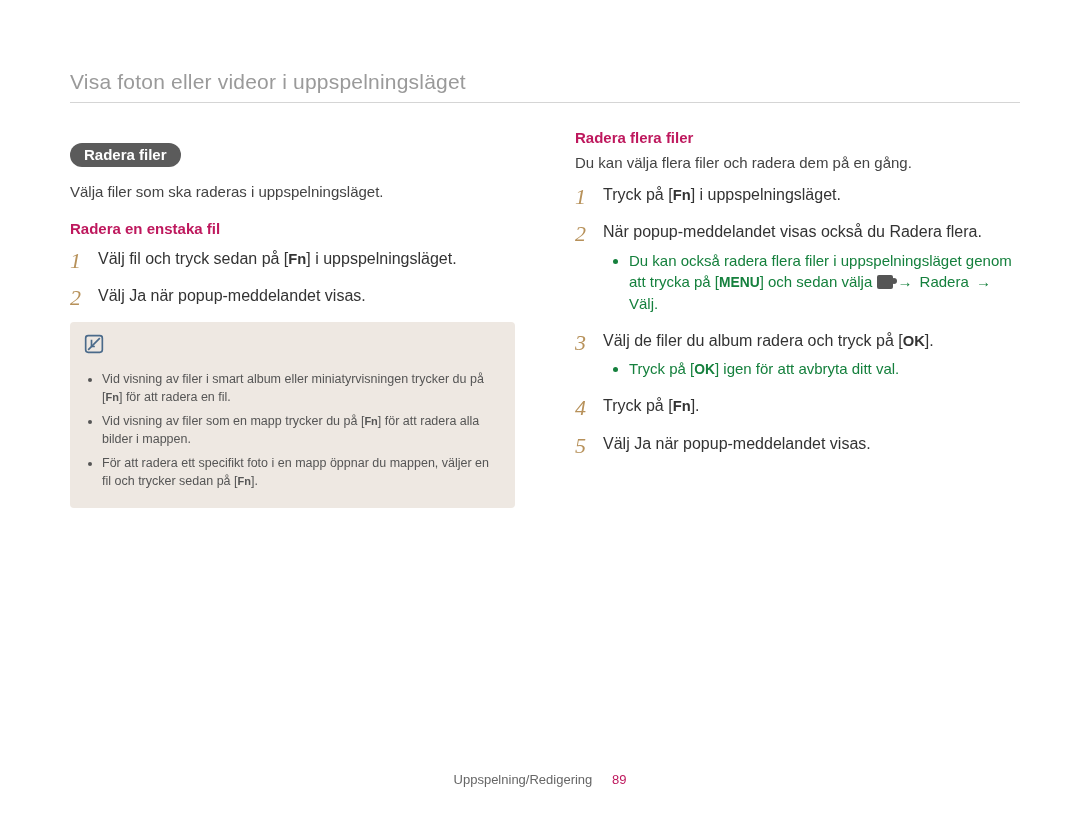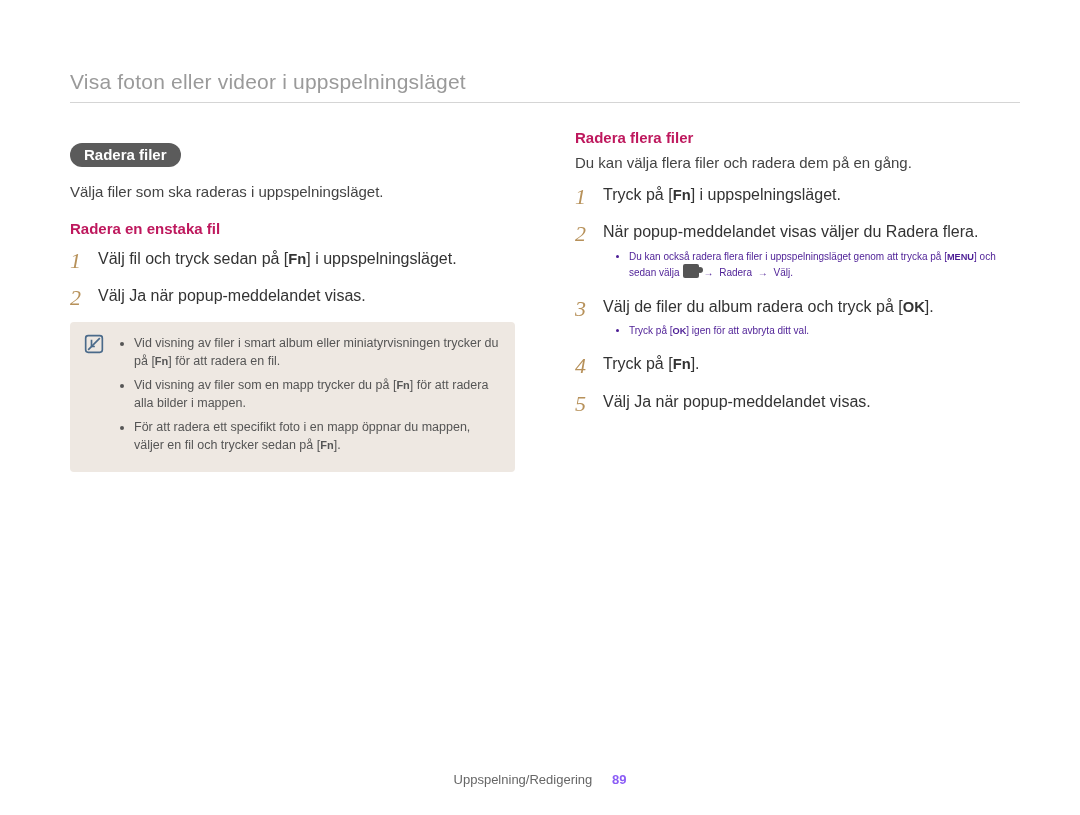--- a/index.html
+++ b/index.html
@@ -84,32 +84,33 @@
     font-style: italic;
     font-size: 22px;
     color: #b7915a;
   }
   ul.sub {
     list-style: disc;
     padding-left: 20px;
     margin: 6px 0 4px 6px;
   }
   ul.sub li {
-    font-size: 10px;
-    color: #4c1d95;
+    font-size: 15px;
+    color: #15803d;
     line-height: 1.45;
     margin-bottom: 4px;
   }
   .note-box {
     background: #eee8e2;
     border-radius: 4px;
     padding: 12px 14px 12px 14px;
     margin-top: 14px;
     display: flex;
     gap: 12px;
+    flex-direction: column;
   }
   .note-icon {
     flex: 0 0 auto;
   }
   .note-icon-svg {
     width: 20px;
     height: 20px;
   }
   .note-list {
     list-style: disc;
@@ -157,23 +158,22 @@
   .footer {
     position: absolute;
     bottom: 28px;
     left: 0;
     width: 100%;
     text-align: center;
     font-size: 13px;
     color: #666;
   }
   .footer .pg {
-    color: #8b5cf6;
+    color: #be185d;
     margin-left: 16px;
-    font-weight: bold;
   }
   .bold {
     font-weight: 400;
   }
 </style>
 </head>
 <body>
 
 <div class="page">
 
@@ -221,21 +221,21 @@
 
     <div class="col">
       <div class="sub-heading" style="margin-top:2px">Radera flera filer</div>
       <div class="body-text" style="margin-bottom:10px">Du kan välja flera filer och radera dem på en gång.</div>
 
       <ol class="steps">
         <li>
           <span>Tryck på [</span><span class="key">Fn</span><span>] i uppspelningsläget.</span>
         </li>
         <li>
-          <span>När popup-meddelandet visas väljer du </span><span class="bold">Radera flera</span><span>.</span>
+          <span>När popup-meddelandet visas också du </span><span class="bold">Radera flera</span><span>.</span>
           <ul class="sub">
             <li>
               <span>Du kan också radera flera filer i uppspelningsläget genom att trycka på [</span><span class="key">MENU</span><span>] och sedan välja </span><span class="key-box"></span><span class="arrow">→</span><span class="bold"> Radera </span><span class="arrow">→</span><span class="bold"> Välj</span><span>.</span>
             </li>
           </ul>
         </li>
         <li>
           <span>Välj de filer du album radera och tryck på [</span><span class="key">OK</span><span>].</span>
           <ul class="sub">
             <li>

